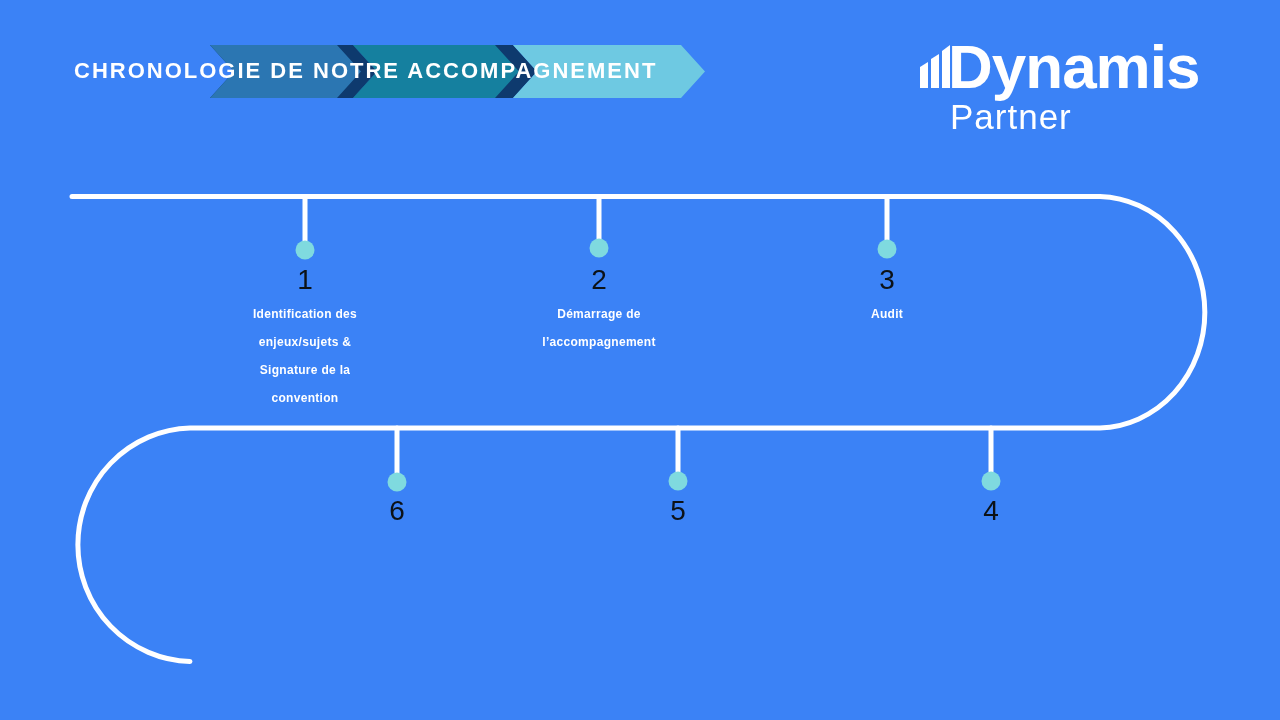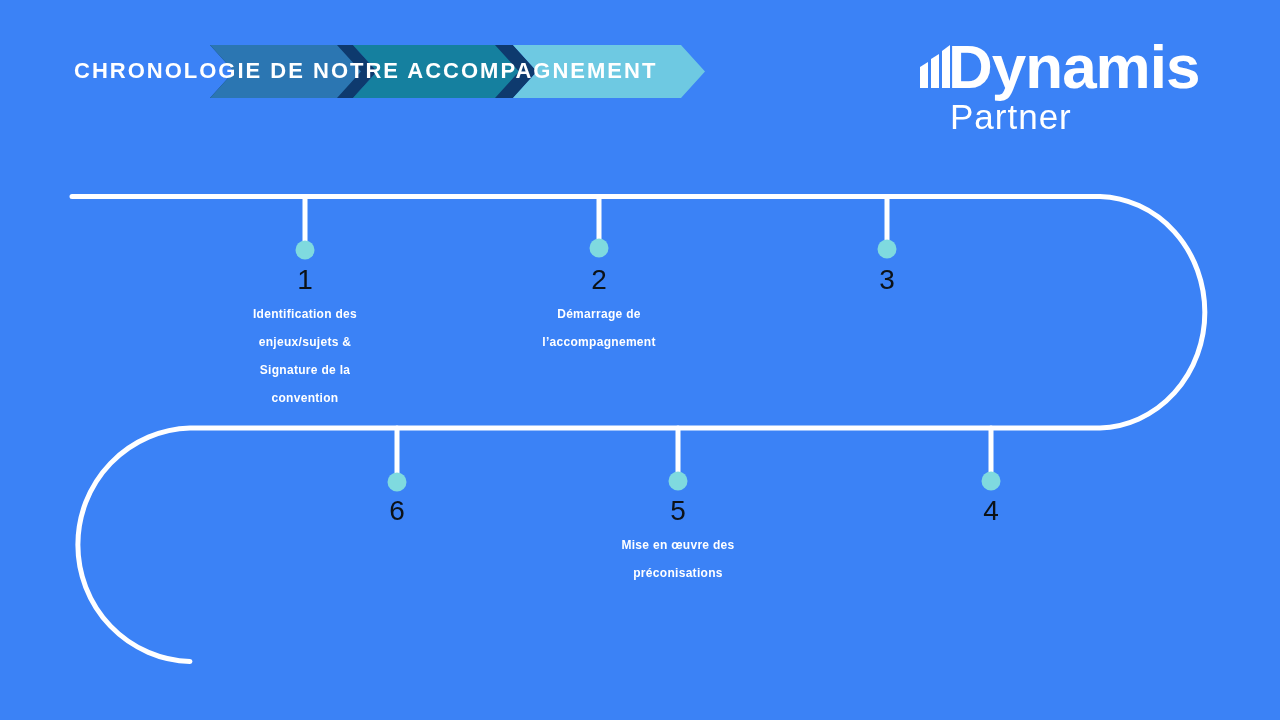--- a/index.html
+++ b/index.html
@@ -133,29 +133,28 @@
   </div>
 
   <div class="milestone m2">
     <div class="num" style="color: rgb(12, 18, 24);">2</div>
     <div class="label" style="color: rgb(255, 255, 255); text-align: center;">Démarrage de
 l’accompagnement</div>
   </div>
 
   <div class="milestone m3">
     <div class="num" style="color: rgb(12, 18, 24);">3</div>
+    <div class="label" style="color: rgb(255, 255, 255);">Audit</div>
   </div>
 
   <div class="milestone m4">
     <div class="num" style="color: rgb(12, 18, 24);">4</div>
   </div>
 
   <div class="milestone m5">
     <div class="num" style="color: rgb(12, 18, 24);">5</div>
-    <div class="label" style="color: rgb(255, 255, 255);">Mise en œuvre des
-préconisations</div>
   </div>
 
   <div class="milestone m6">
     <div class="num" style="color: rgb(12, 18, 24);">6</div>
   </div>
 
 </div>
 
 </body></html>

